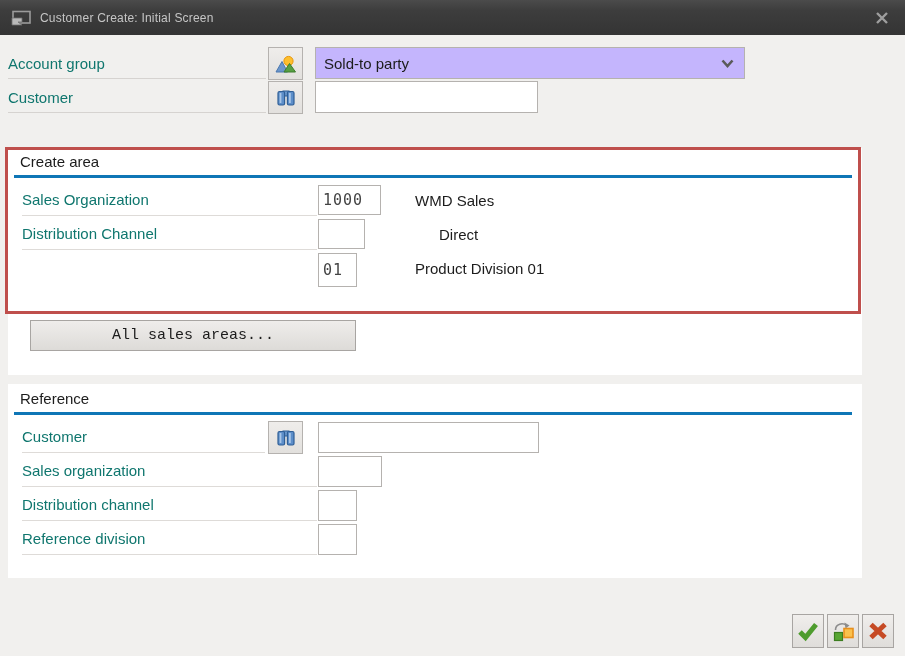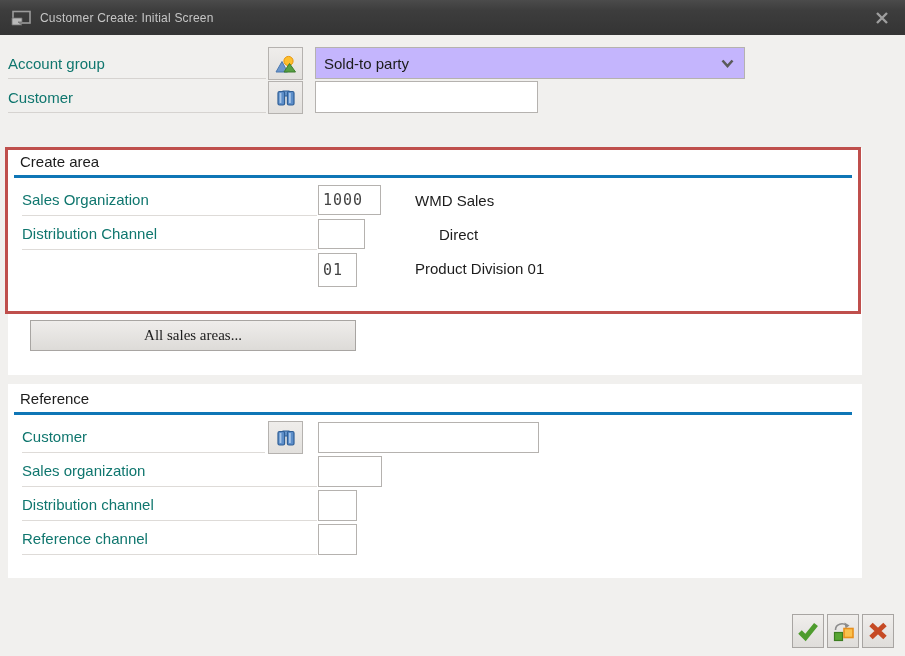--- a/index.html
+++ b/index.html
@@ -81,21 +81,21 @@
     z-index: 5;
   }
 
   .desc-text { position: absolute; display: flex; align-items: center; color: #1c1c1c; }
 
   .sap-button {
     position: absolute; height: 31px;
     background: linear-gradient(#efedeb, #dddbd8);
     border: 1px solid #a8a5a2;
     display: flex; align-items: center; justify-content: center;
-    font-family: Liberation Serif, serif;
+    font-family: Liberation Mono, monospace;
     font-size: 15px; color: #1c1c1c;
     cursor: default;
   }
 
   .footer-btn {
     position: absolute; top: 614px; width: 32px; height: 34px;
     background: linear-gradient(#f0eeec, #dfddda);
     border: 1px solid #a8a5a2;
     display: flex; align-items: center; justify-content: center;
   }
@@ -196,21 +196,21 @@
     <span>Sales organization</span>
   </div>
   <input class="sap-input mono" style="left: 318px; top: 456px; width: 64px; height: 31px;" value="">
 
   <div class="label-cell" style="left:22px; top:489px; width:295px; height:32px; border-bottom-color:#dedbd8;">
     <span>Distribution channel</span>
   </div>
   <input class="sap-input mono" style="left: 318px; top: 490px; width: 39px; height: 31px;" value="">
 
   <div class="label-cell" style="left:22px; top:523px; width:295px; height:32px; border-bottom-color:#dedbd8;">
-    <span>Reference channel</span>
+    <span>Reference division</span>
   </div>
   <input class="sap-input mono" style="left: 318px; top: 524px; width: 39px; height: 31px;" value="">
 
   <div class="footer-btn" style="left:792px;">
     <svg width="24" height="22" viewBox="0 0 24 22">
       <path d="M4 12 L9.5 17.5 L20 4.5" fill="none" stroke="#4e9c2e" stroke-width="5" stroke-linecap="butt"></path>
     </svg>
   </div>
   <div class="footer-btn" style="left:827px;">
     <svg width="24" height="24" viewBox="0 0 24 24">

